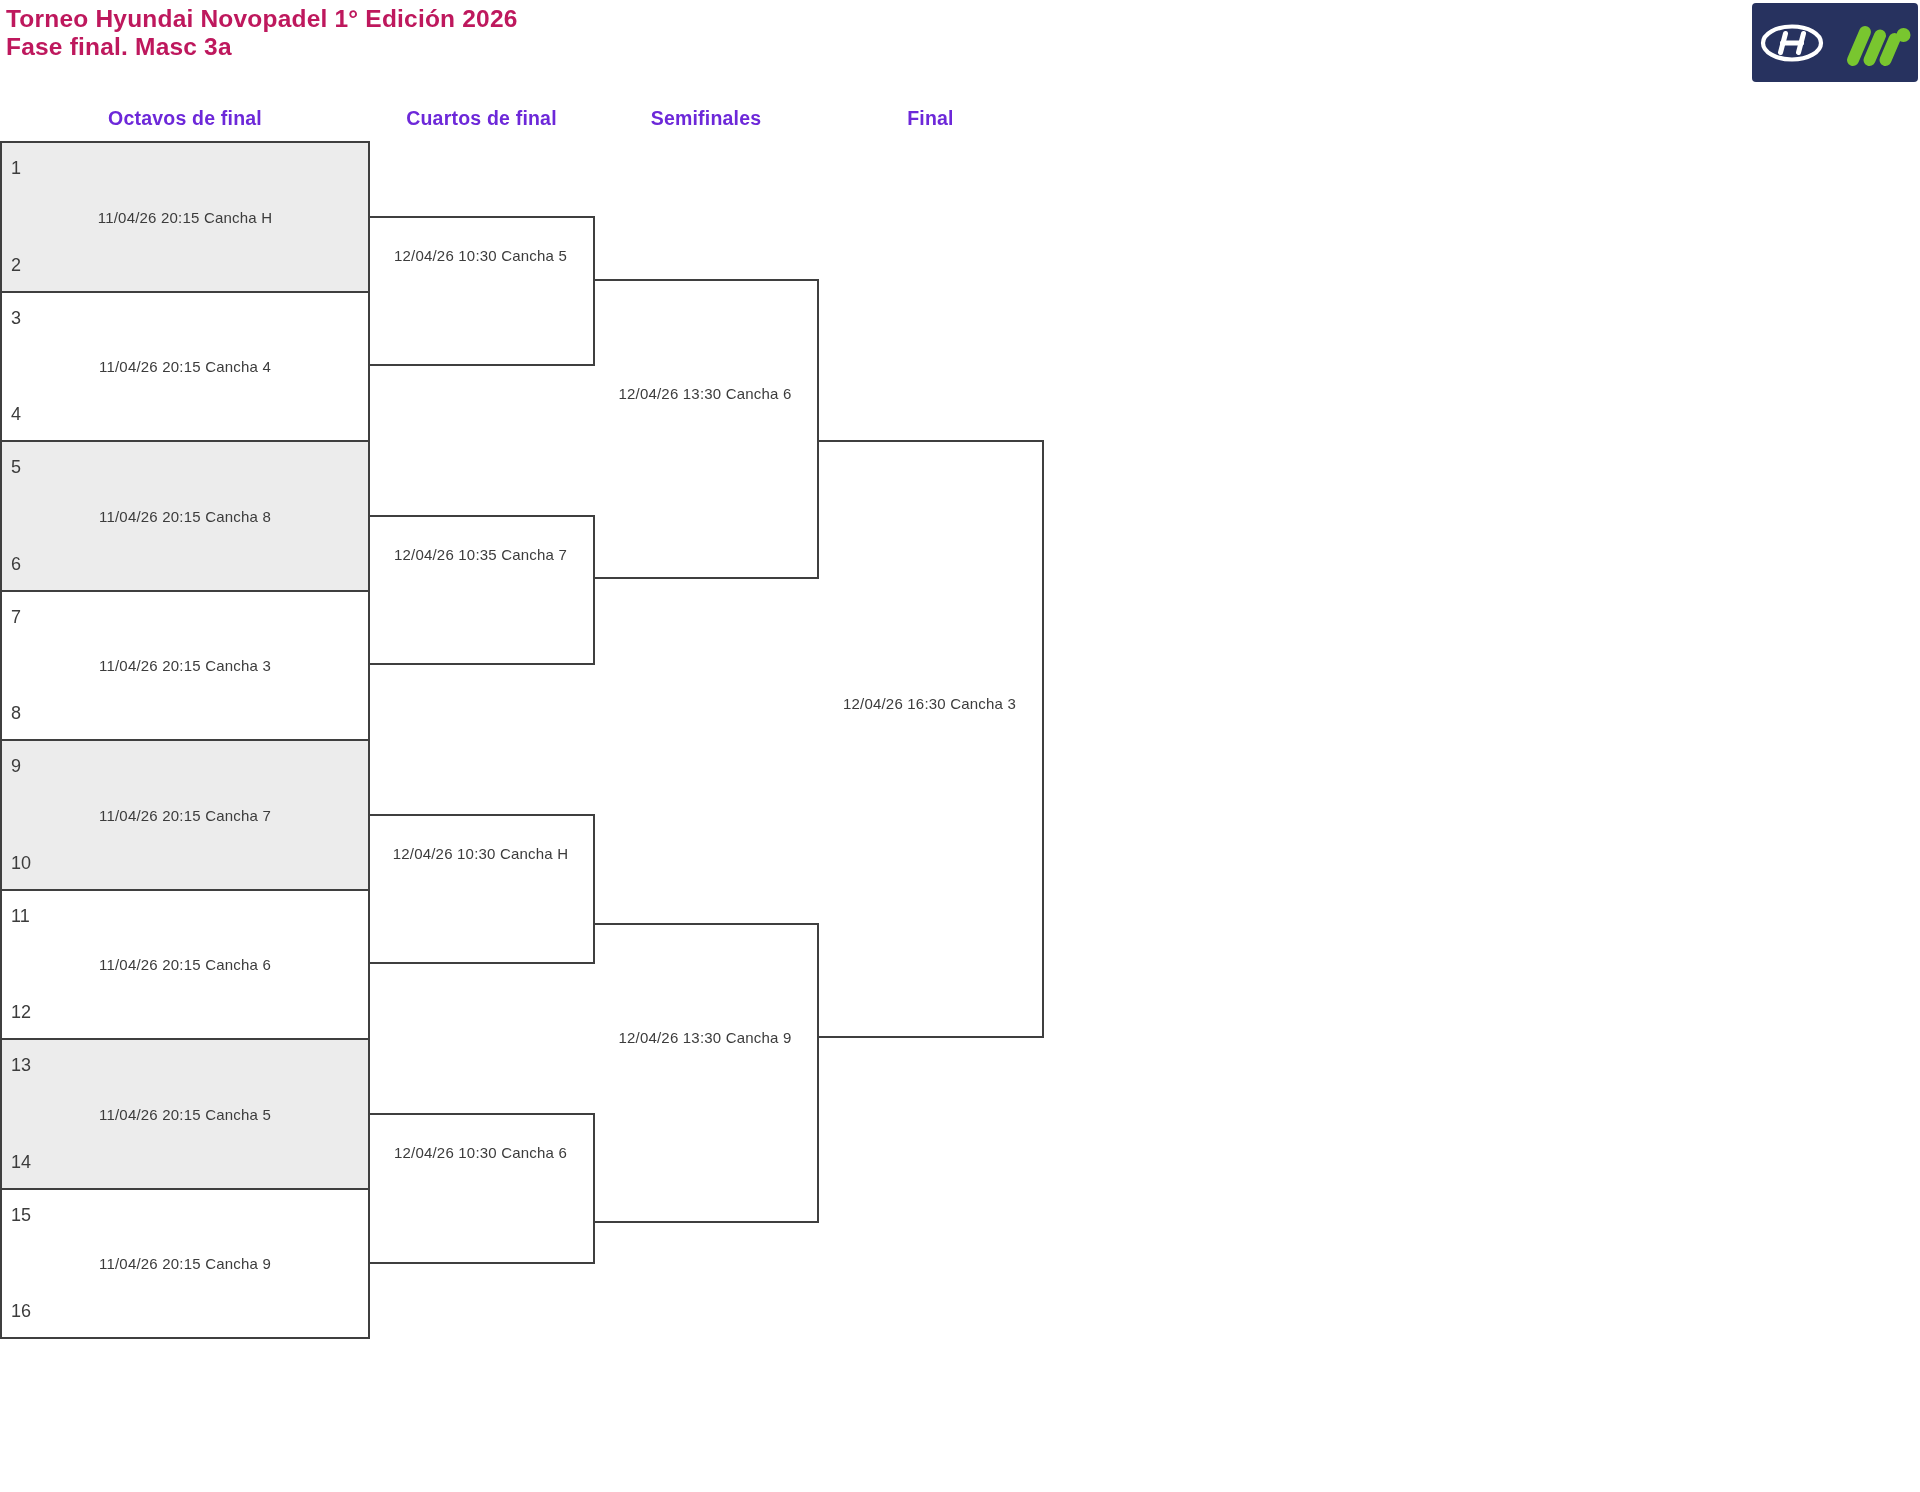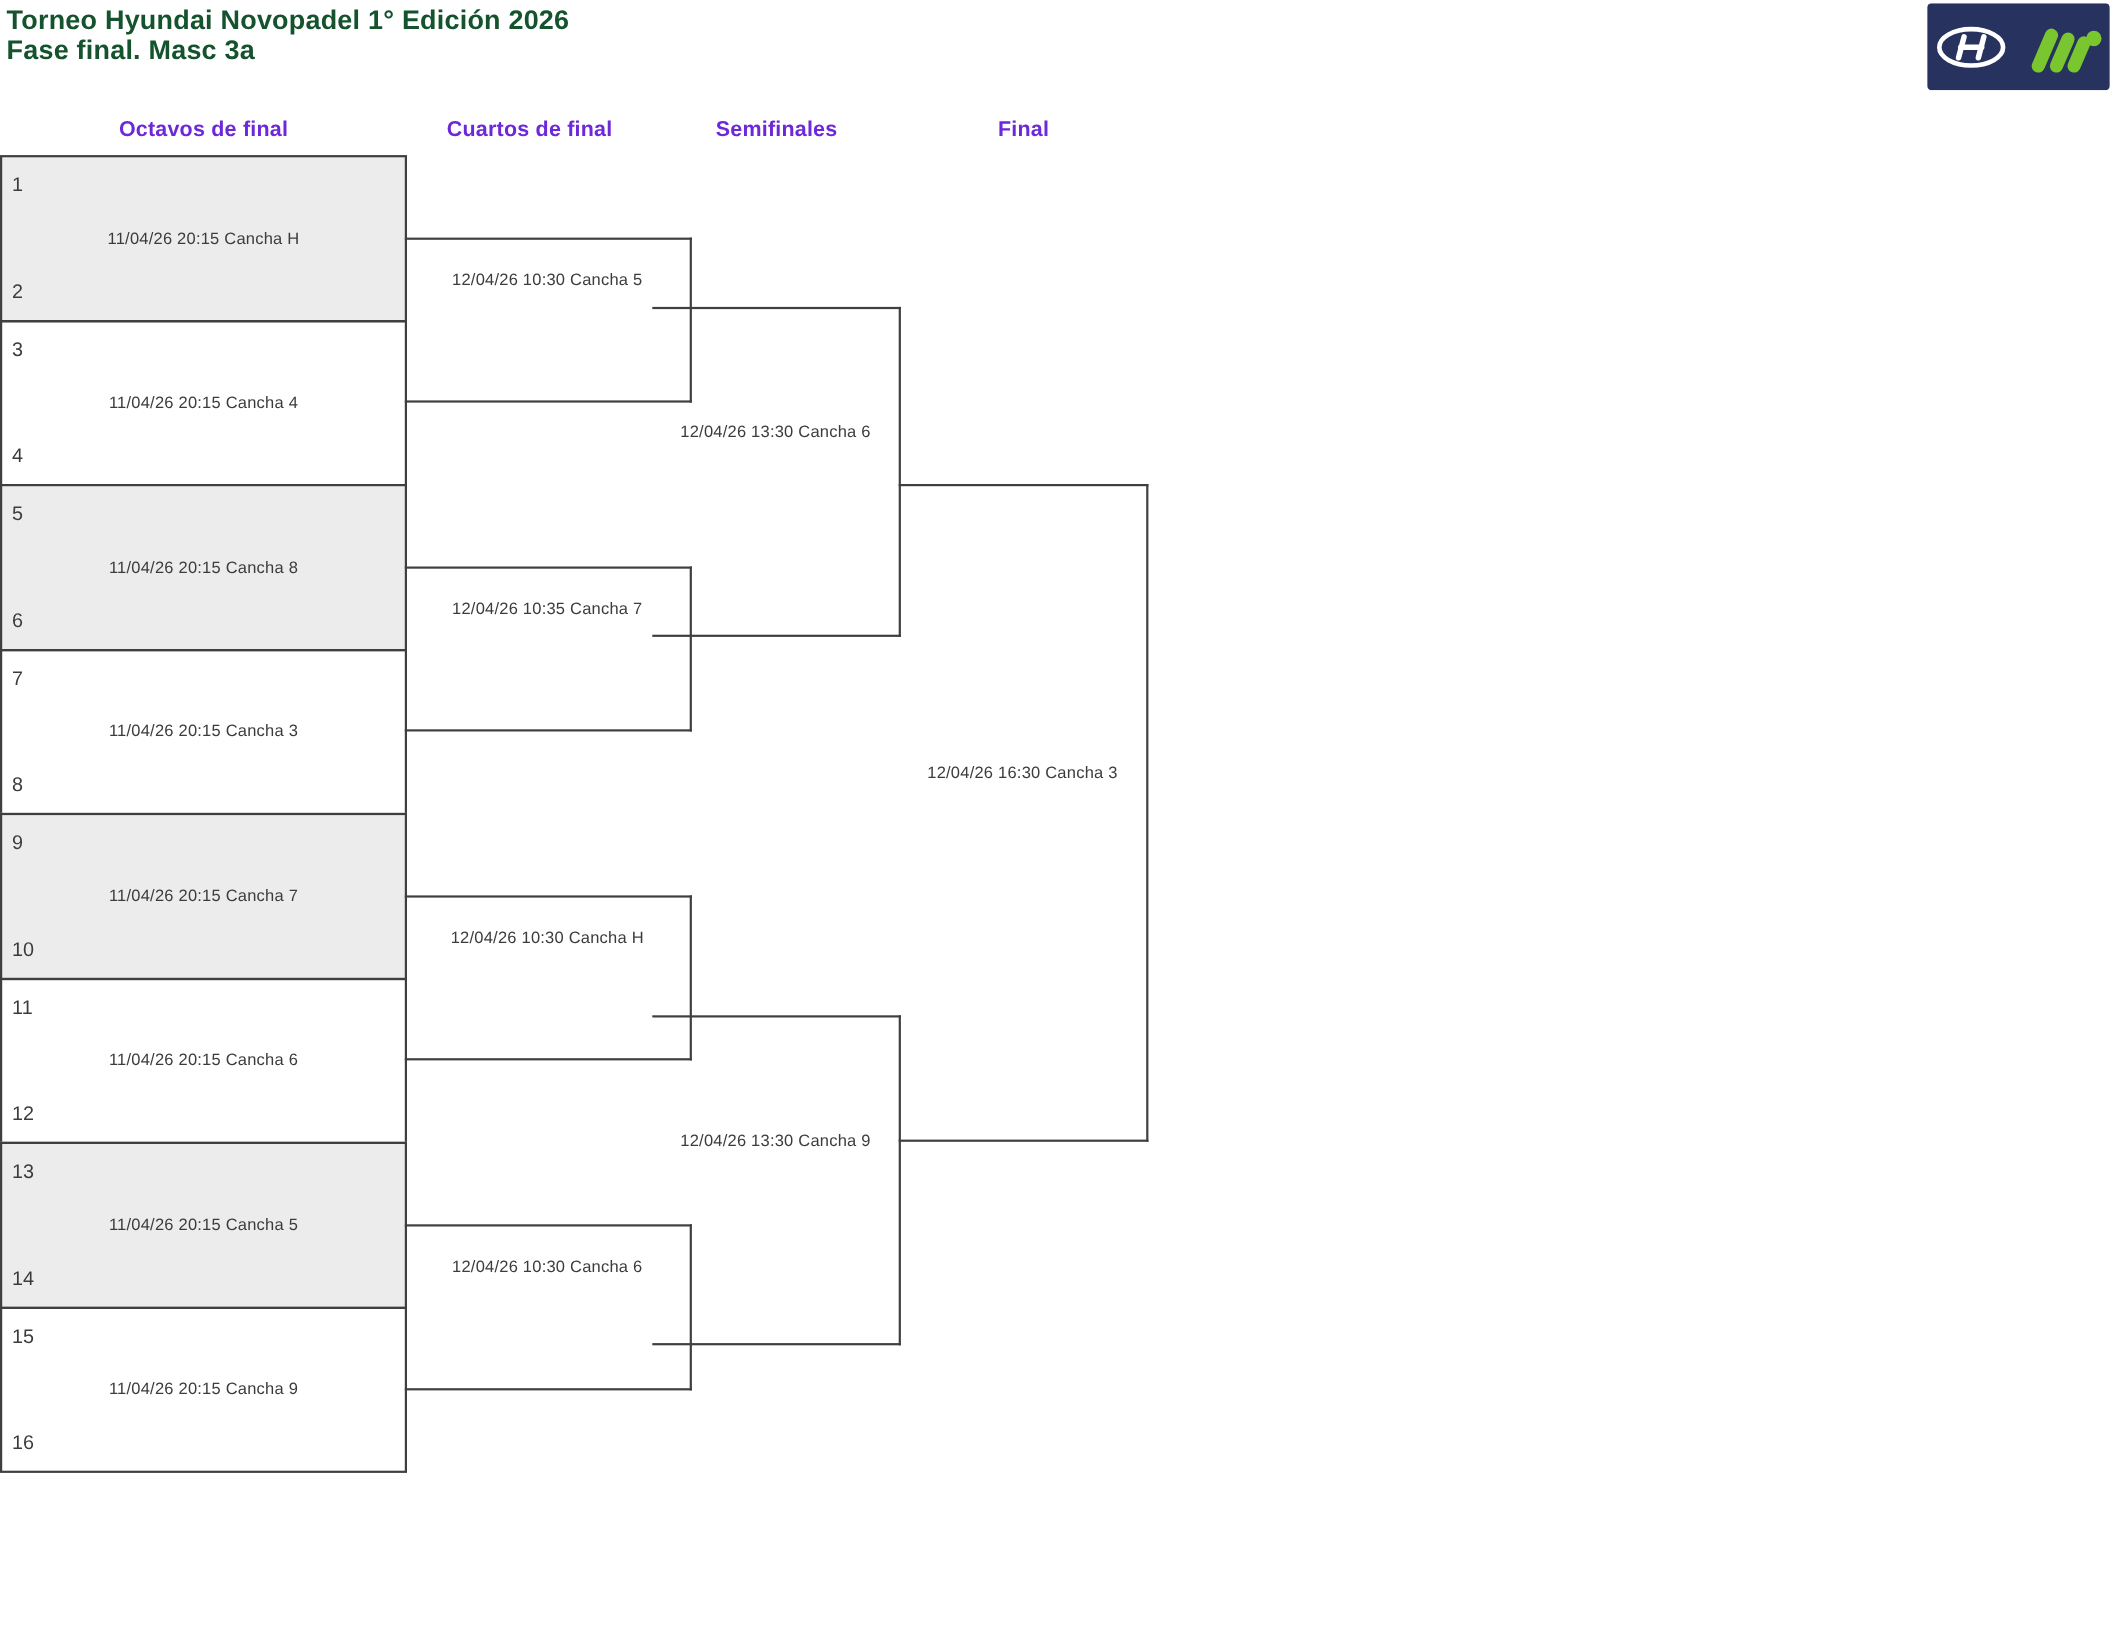--- a/index.html
+++ b/index.html
@@ -4,21 +4,21 @@
 <style>
   html,body{margin:0;padding:0;background:#ffffff;}
   .page{
     position:relative;
     width:1920px;height:1492px;
     background:#ffffff;
     font-family:"Liberation Sans", sans-serif;
     overflow:hidden;
   }
   
-  .title-block{position:absolute;left:6px;top:5px;color:#14532d;}
+  .title-block{position:absolute;left:6px;top:5px;color:#be185d;}
   .title-line{font-size:24.5px;font-weight:700;line-height:28px;letter-spacing:0.2px;}
   
   .logo-box{position:absolute;left:1752px;top:3px;width:166px;height:79px;}
   
   .col-header{
     position:absolute;top:106px;height:24px;
     text-align:center;font-size:19.5px;font-weight:600;
     color:#6d28d9;line-height:24px;letter-spacing:0.2px;
   }
   .ch-1{left:0;width:370px;}
@@ -27,21 +27,21 @@
   .ch-4{left:817px;width:227px;}
   
   .match{
     position:absolute;
     box-sizing:border-box;
     border:2px solid #3f3f3f;
   }
   .r1{left:0;width:370px;height:151.5px;}
   .r1.shaded{background:#ececec;}
   .r2plus{border-left:none;background:transparent;}
-  .r2{left:368px;width:261px;height:150.5px;}
+  .r2{left:368px;width:227px;height:150.5px;}
   .r3{left:593px;width:226px;height:299.5px;}
   .r4{left:817px;width:227px;height:598px;}
   .match .label{
     position:absolute;left:0;right:0;
     text-align:center;
     font-size:15px;color:#3c3c3c;letter-spacing:0.2px;
     white-space:nowrap;
   }
   .r1 .label{top:50%;transform:translateY(-50%);}
   .r2plus .label{top:calc(50% - 36px);transform:translateY(-50%);}

